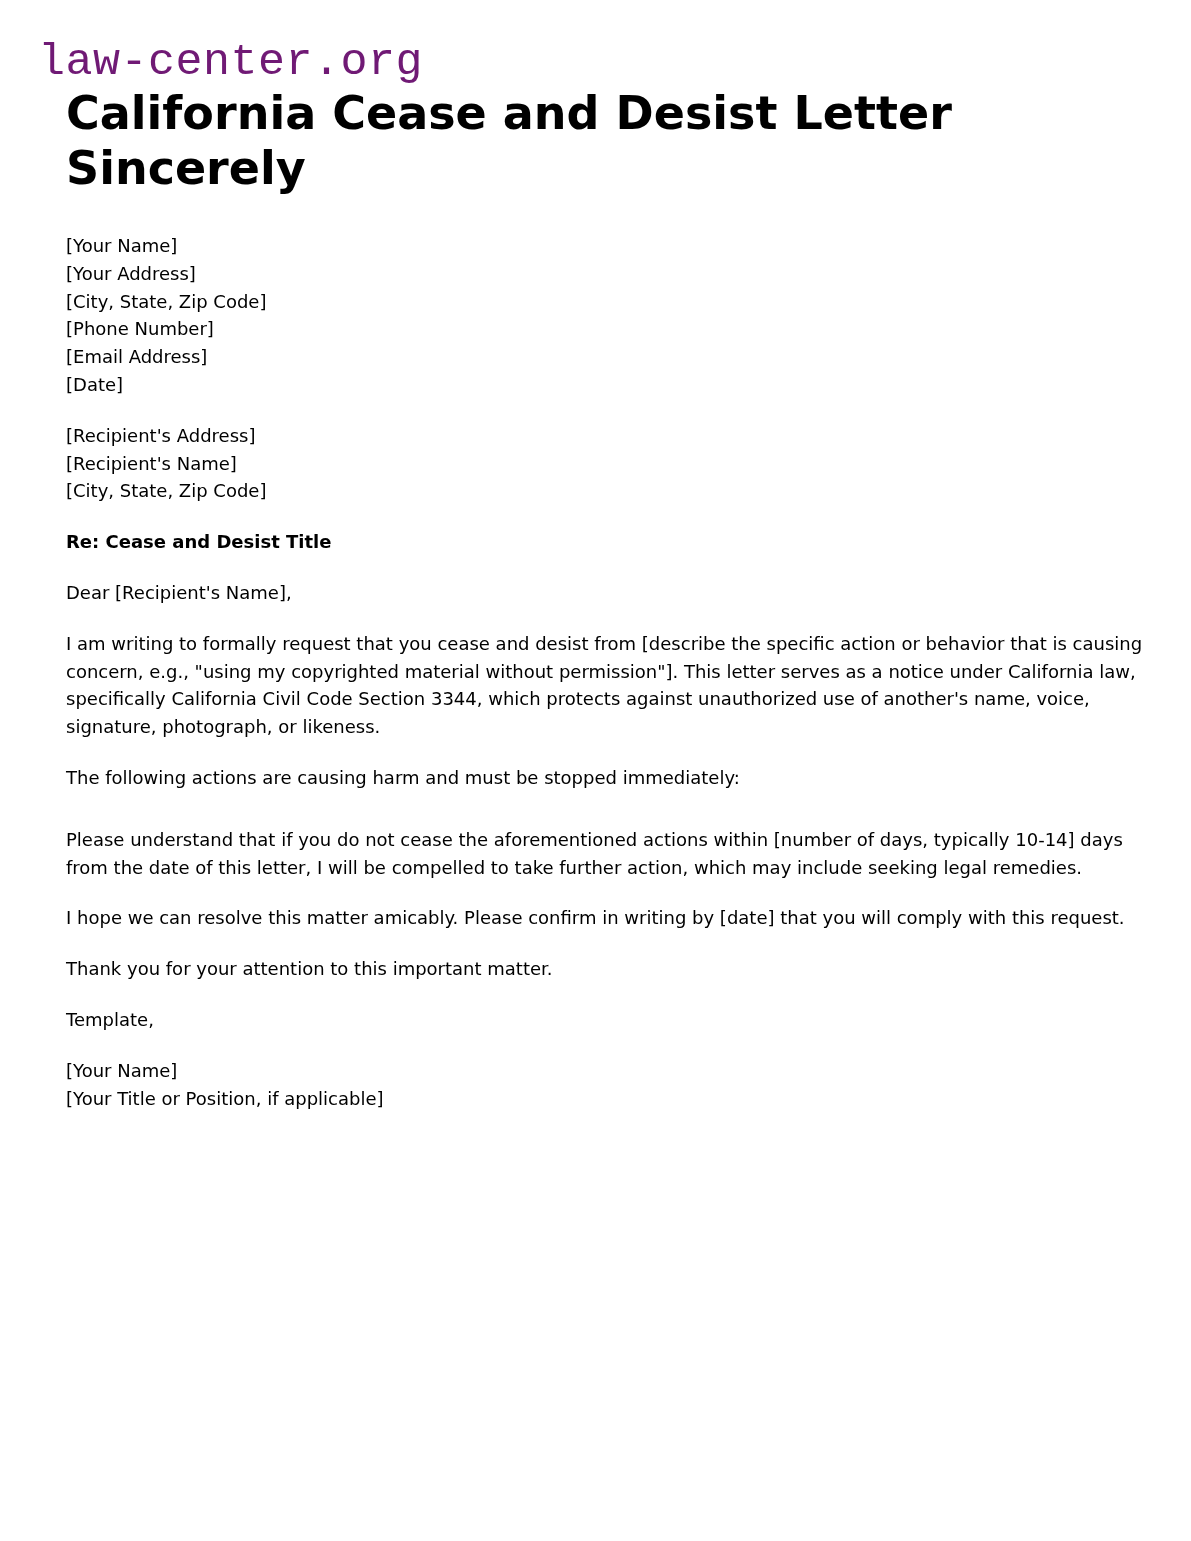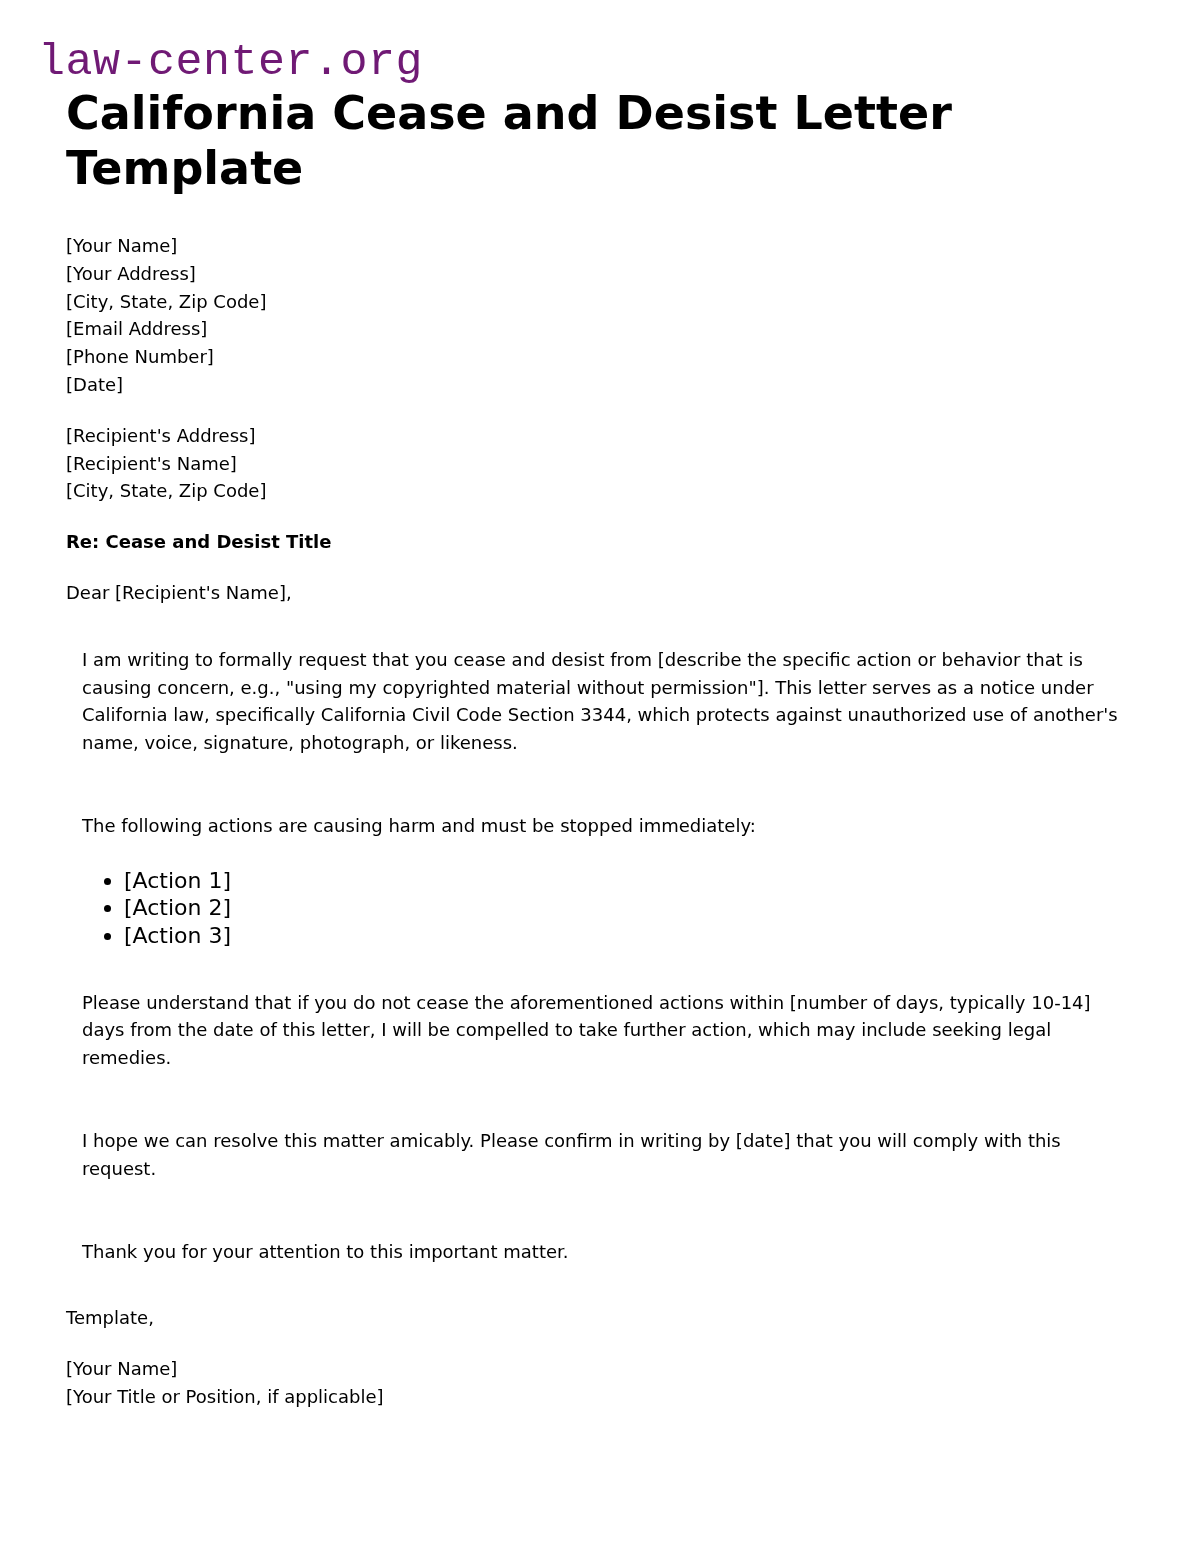--- a/index.html
+++ b/index.html
@@ -1,41 +1,41 @@
 <!DOCTYPE html>
 <html><head>
 <meta charset="utf-8">
 <style>
   html, body { margin:0; padding:0; background:#ffffff; }
   body { width:1191px; height:1541px; position:relative; overflow:hidden; color:#000; font-family:"DejaVu Sans", sans-serif; }
   .site { position:absolute; left:38px; top:38px; font-family:"Liberation Mono","DejaVu Sans Mono", monospace; font-size:45px; line-height:50px; color:#701a75; letter-spacing:0.5px; }
   .content { position:absolute; left:66px; top:86px; width:1080px; }
   h1 { margin:0; font-size:46px; line-height:55px; font-weight:bold; }
   .block { font-size:18px; line-height:27.8px; margin:0; }
-  p.block { margin:16px; }
+  p.block { margin:0; }
   .gap { height:23px; }
   .re { font-weight:bold; }
   ul { margin:0; padding-left:58px; font-size:22px; line-height:27.6px; }
   ul li { padding-left:0; }
 </style>
 </head>
 <body>
 
 <div class="site">law-center.org</div>
 
 <div class="content">
-  <h1>California Cease and Desist Letter Template</h1>
+  <h1>California Cease and Desist Letter Sincerely</h1>
   <div style="height:36px"></div>
 
   <div>
     <div class="block">[Your Name]</div>
     <div class="block">[Your Address]</div>
     <div class="block">[City, State, Zip Code]</div>
+    <div class="block">[Phone Number]</div>
     <div class="block">[Email Address]</div>
-    <div class="block">[Phone Number]</div>
     <div class="block">[Date]</div>
   </div>
   <div class="gap"></div>
 
   <div>
     <div class="block">[Recipient's Address]</div>
     <div class="block">[Recipient's Name]</div>
     <div class="block">[City, State, Zip Code]</div>
   </div>
   <div class="gap"></div>
@@ -45,25 +45,20 @@
 
   <div class="block">Dear [Recipient's Name],</div>
   <div class="gap"></div>
 
   <p class="block">I am writing to formally request that you cease and desist from [describe the specific action or behavior that is causing concern, e.g., "using my copyrighted material without permission"]. This letter serves as a notice under California law, specifically California Civil Code Section 3344, which protects against unauthorized use of another's name, voice, signature, photograph, or likeness.</p>
   <div class="gap"></div>
 
   <p class="block">The following actions are causing harm and must be stopped immediately:</p>
   <div class="gap" style="height:11px"></div>
 
-  <ul>
-    <li>[Action 1]</li>
-    <li>[Action 2]</li>
-    <li>[Action 3]</li>
-  </ul>
   <div class="gap"></div>
 
   <p class="block">Please understand that if you do not cease the aforementioned actions within [number of days, typically 10-14] days from the date of this letter, I will be compelled to take further action, which may include seeking legal remedies.</p>
   <div class="gap"></div>
 
   <p class="block">I hope we can resolve this matter amicably. Please confirm in writing by [date] that you will comply with this request.</p>
   <div class="gap"></div>
 
   <p class="block">Thank you for your attention to this important matter.</p>
   <div class="gap"></div>

